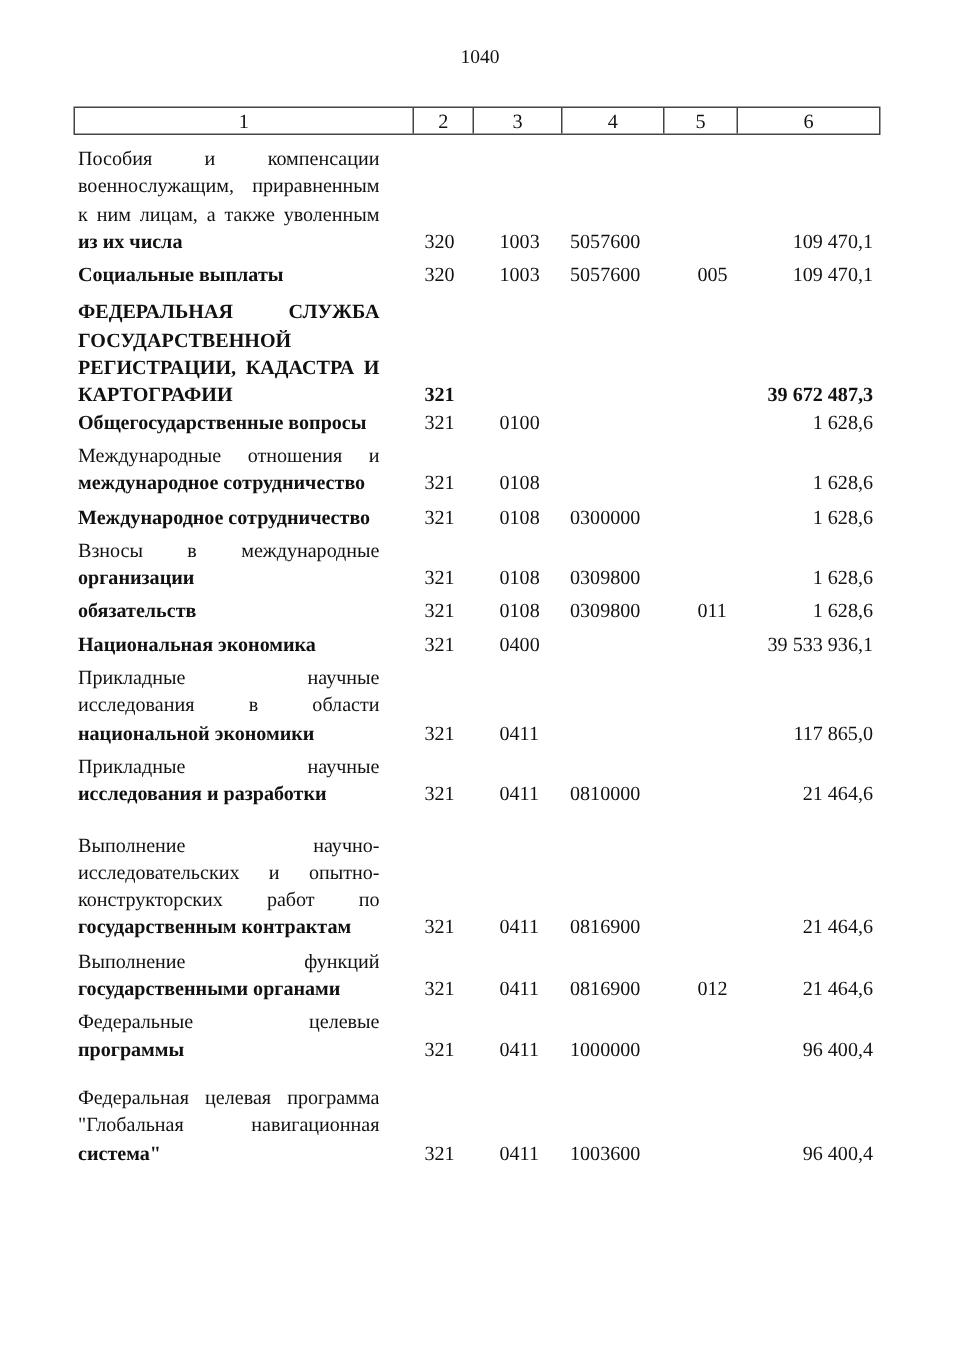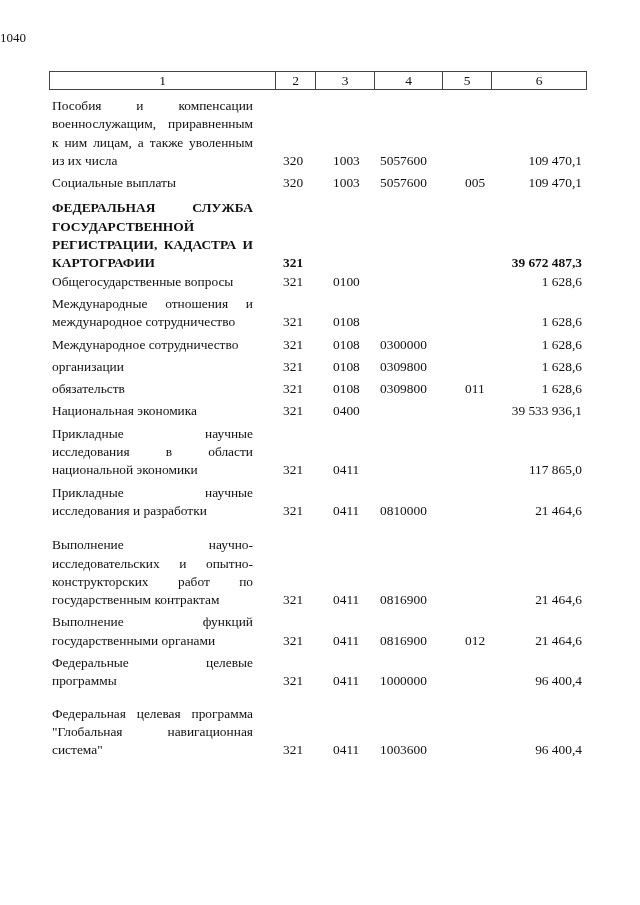--- a/index.html
+++ b/index.html
@@ -1,35 +1,35 @@
 <!DOCTYPE html>
 <html><head>
 <meta charset="utf-8">
 <style>
   html, body { margin: 0; padding: 0; background: #ffffff; }
   body {
     width: 640px; height: 905px; position: relative; overflow: hidden;
     font-family: "Liberation Serif", "DejaVu Serif", serif;
     color: #111111; font-size: 13.4px;
   }
-  .page-num { position: absolute; top: 30px; left: 0; width: 640px; font-size: 13px; }
+  .page-num { position: absolute; top: 30px; left: 0; width: 640px; text-align: center; font-size: 13px; }
   .hdr {
     position: absolute; top: 71px; left: 49px; width: 538px; height: 19px;
     border: 1px solid #444; box-sizing: border-box; display: flex;
   }
   .hdr > div { text-align: center; line-height: 17px; font-size: 13.5px; box-sizing: border-box; }
   .hdr > div + div { border-left: 1px solid #444; }
   .h1 { width: 225px; } .h2 { width: 40px; } .h3 { width: 59px; }
   .h4 { width: 68px; } .h5 { width: 49px; } .h6 { flex: 1; }
 
   .rows { position: absolute; left: 52px; top: 97px; width: 560px; }
   .row { position: relative; display: flex; align-items: flex-end; }
   .c1 { width: 201px; text-align: justify; text-align-last: left; line-height: 18.3px; }
   .c1 .line { display: block; text-align: justify; text-align-last: justify; }
-  .c1 .line.last { text-align-last: left; }
+  .c1 .line.last { text-align-last: left; font-weight: bold; }
   .c2, .c3, .c4, .c5 { position: absolute; bottom: 0; line-height: 18.3px; }
   .c2 { left: 231px; } .c3 { left: 281px; } .c4 { left: 328px; } .c5 { left: 413px; }
   .c6 { position: absolute; bottom: 0; right: 30px; line-height: 18.3px; text-align: right; }
   .bold { font-weight: bold; }
 </style>
 </head>
 <body>
 
 <div class="page-num">1040</div>
 
@@ -105,20 +105,21 @@
         <span class="line last">Международное сотрудничество</span>
       </div>
       <div class="c2">321</div>
       <div class="c3">0108</div>
       <div class="c4">0300000</div>
       <div class="c5"></div>
       <div class="c6">1 628,6</div>
     </div>
     <div class="row" style="margin-top: 4px;">
       <div class="c1">
+        <span class="line">Взносы в международные</span>
         <span class="line last">организации</span>
       </div>
       <div class="c2">321</div>
       <div class="c3">0108</div>
       <div class="c4">0309800</div>
       <div class="c5"></div>
       <div class="c6">1 628,6</div>
     </div>
     <div class="row" style="margin-top: 4px;">
       <div class="c1">

